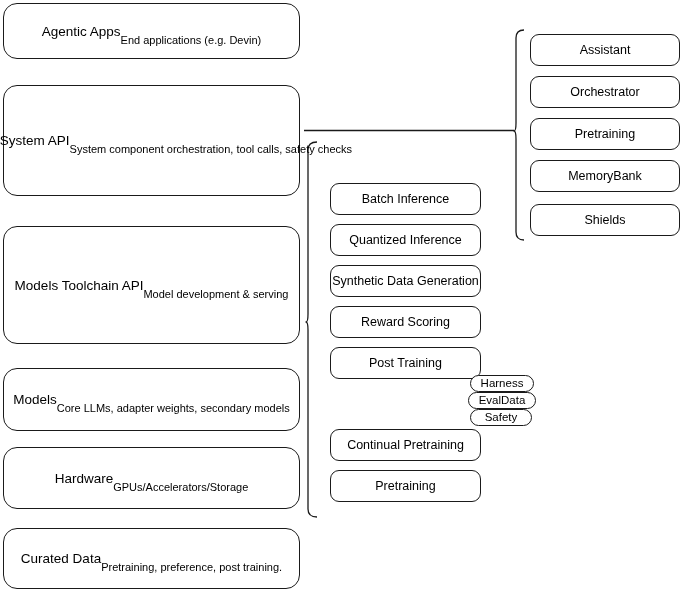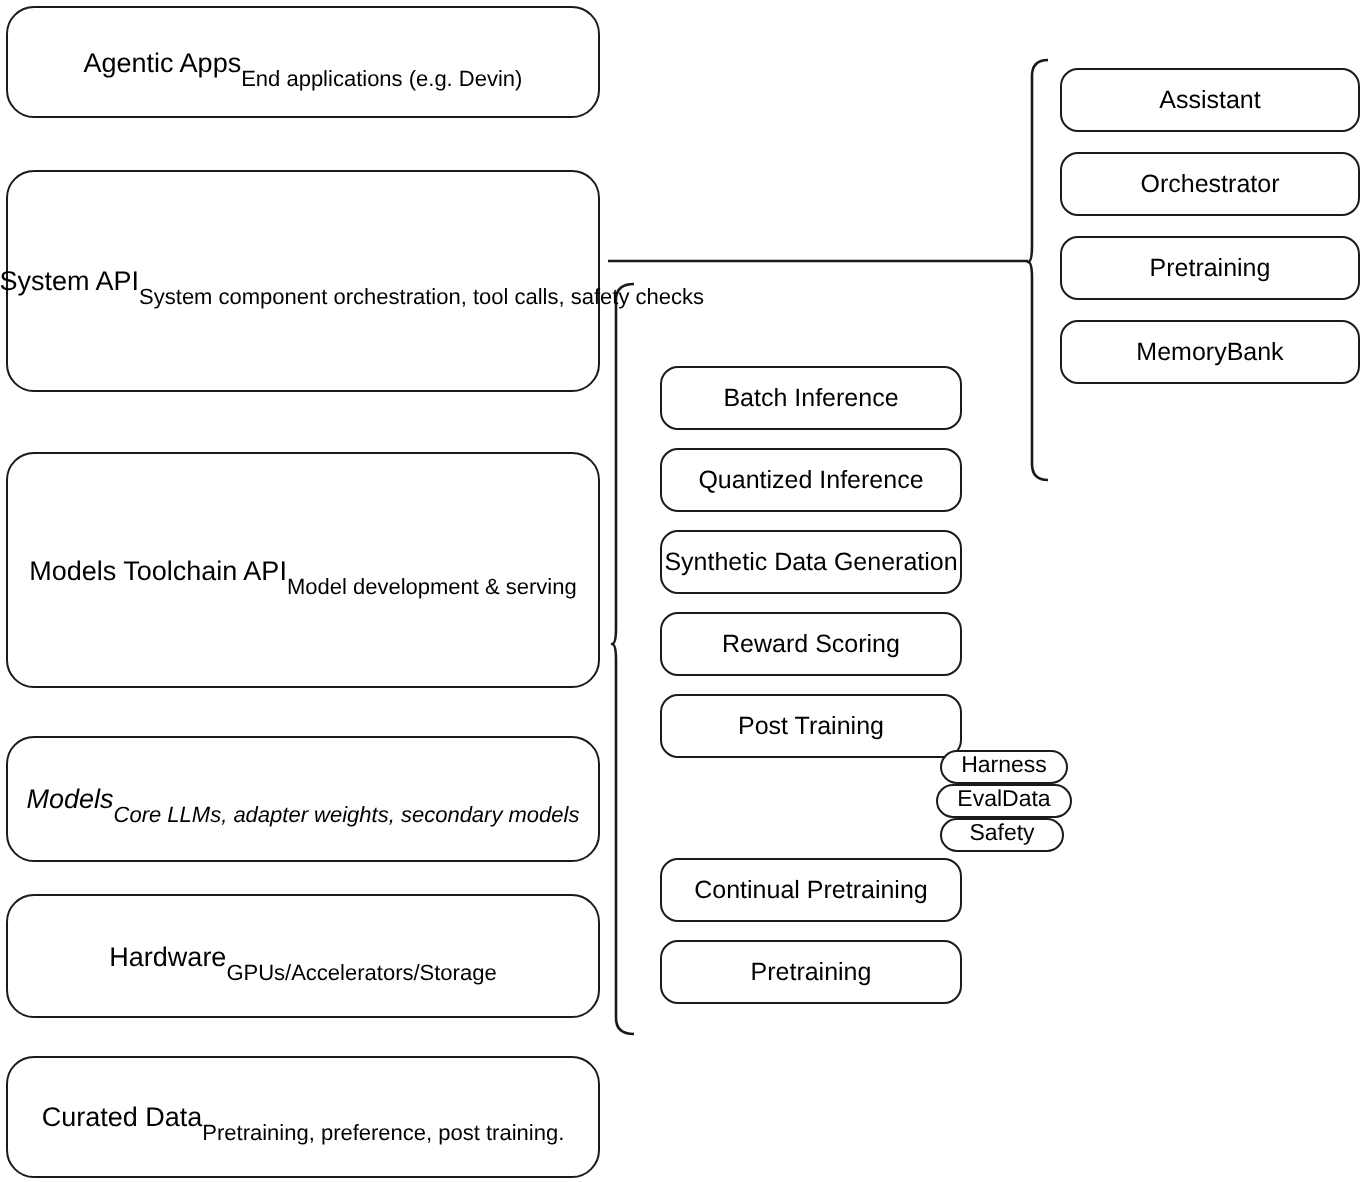--- a/index.html
+++ b/index.html
@@ -114,21 +114,21 @@
   <div class="box" style="left:3px; top:85px; width:297px; height:111px;">
     <div class="title">Agentic System API</div>
     <div class="subtitle">System component orchestration, tool calls, safety checks</div>
   </div>
 
   <div class="box" style="left:3px; top:226px; width:297px; height:118px;">
     <div class="title">Models Toolchain API</div>
     <div class="subtitle">Model development &amp; serving</div>
   </div>
 
-  <div class="box" style="left:3px; top:368px; width:297px; height:63px;font-style:italic;">
+  <div class="box" style="left:3px; top:368px; width:297px; height:63px;">
     <div class="title">Models</div>
     <div class="subtitle">Core LLMs, adapter weights, secondary models</div>
   </div>
 
   <div class="box" style="left:3px; top:447px; width:297px; height:62px;">
     <div class="title">Hardware</div>
     <div class="subtitle">GPUs/Accelerators/Storage</div>
   </div>
 
   <div class="box" style="left:3px; top:528px; width:297px; height:61px;">
@@ -173,14 +173,17 @@
   </div>
   <div class="stack-box" style="left:530px; top:76px; width:150px; height:32px;">
     <span class="label">Orchestrator</span>
   </div>
   <div class="stack-box" style="left:530px; top:118px; width:150px; height:32px;">
     <span class="label">Pretraining</span>
   </div>
   <div class="stack-box" style="left:530px; top:160px; width:150px; height:32px;">
     <span class="label">MemoryBank</span>
   </div>
+  <div class="stack-box" style="left:530px; top:204px; width:150px; height:32px;">
+    <span class="label">Shields</span>
+  </div>
 
 </div>
 
 </body></html>

